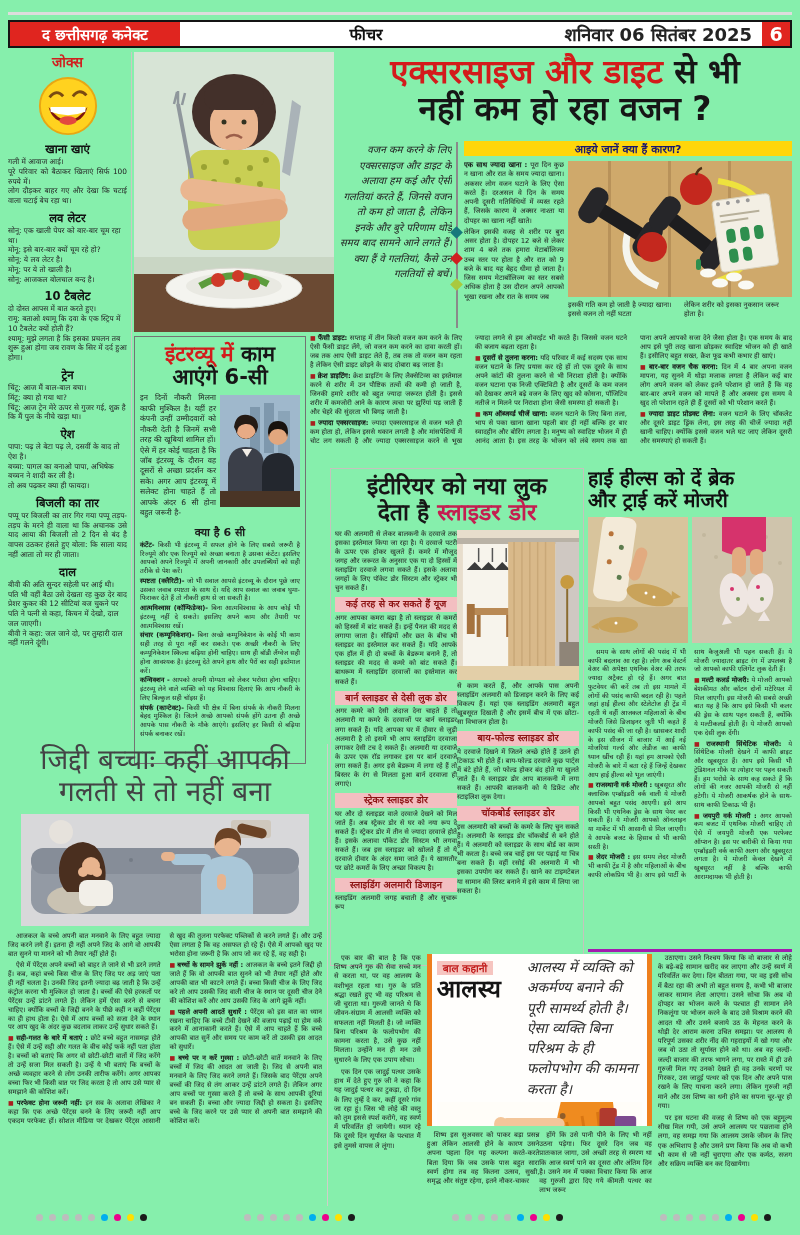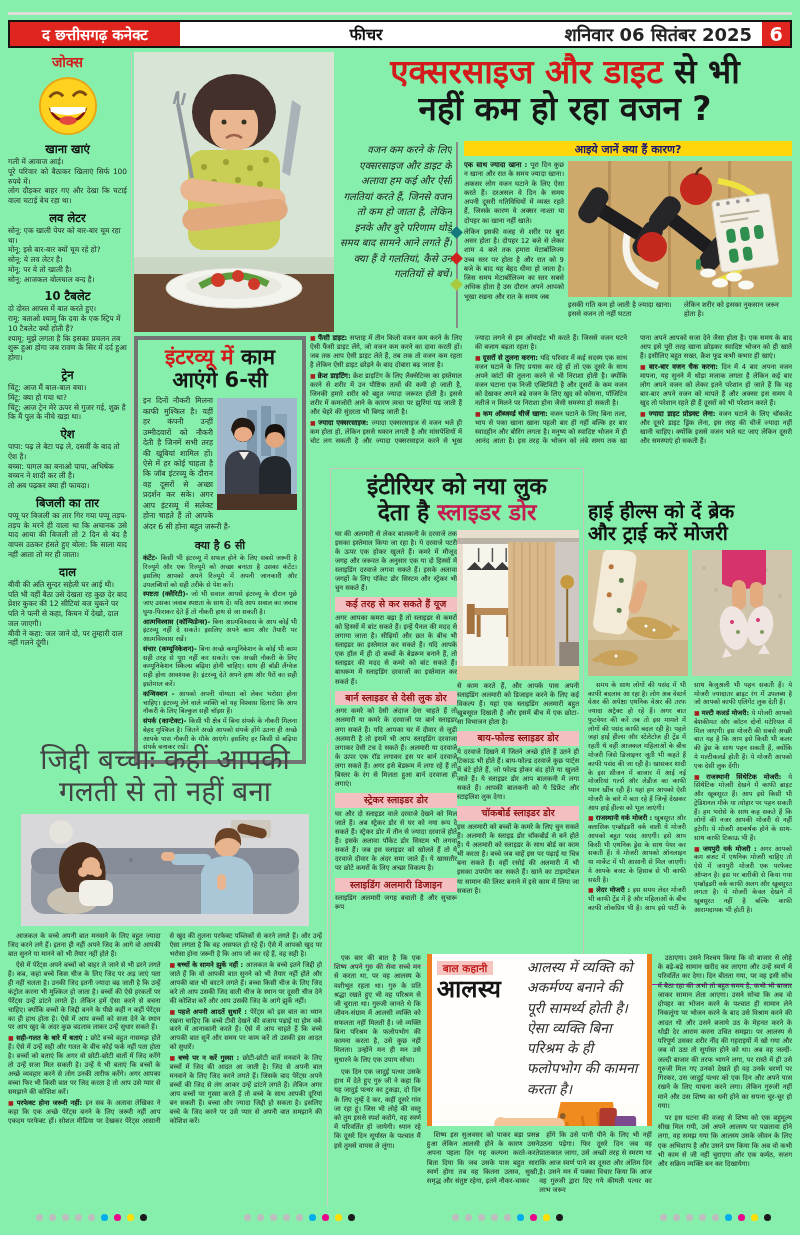--- a/index.html
+++ b/index.html
@@ -40,38 +40,38 @@
   #reason p{margin:0 0 2px;}
   #dumbph{left:568px;top:161px;width:224px;height:136px;}
   #wcaps{left:568px;top:301px;width:224px;display:flex;gap:8px;font-size:7px;line-height:1.3;color:#222;}
   #wcaps span{width:50%;}
   #wbullets{left:310px;top:334px;width:482px;height:130px;column-count:3;column-gap:13px;font-size:6.8px;line-height:1.33;}
   .bl{margin:0 0 2px;text-indent:0;}
   .bl::before{content:"■";color:#a81f1f;font-size:6px;margin-right:2px;}
   .ld{color:#111;}
 
   
-  #iview{left:134px;top:336px;width:172px;height:428px;border:4px solid #737373;box-sizing:border-box;padding:4px 5px;}
+  #iview{left:134px;top:336px;width:172px;height:428px;border:1px solid #737373;box-sizing:border-box;padding:4px 5px;}
   #iview .t{text-align:center;font-weight:bold;font-size:21px;line-height:1.1;margin:2px 0 4px;}
   #iphoto{float:right;width:80px;height:112px;margin:2px 0 2px 4px;}
   #iintro{font-size:7.6px;line-height:1.38;margin:0;}
   #isub{text-align:center;font-weight:bold;font-size:11px;margin:5px 0 2px;}
   .il{margin:0 0 1px;font-size:6.6px;line-height:1.33;}
 
   
   #slider{left:330px;top:468px;width:254px;height:498px;border:1px solid #c4c4bd;box-sizing:border-box;padding:3px 4px;}
   #slider .t{text-align:center;font-weight:bold;font-size:23px;line-height:1.12;margin:2px 0 4px;}
   .scols{display:flex;}
   .scol{width:50%;font-size:6.8px;line-height:1.34;}
   .pink{background:#f3bfc1;color:#8e1414;font-weight:bold;font-size:9.5px;margin:4px 0 2px;padding:1px 4px;text-align:center;}
   .scol p{margin:0 0 2px;}
   #intph{width:100%;height:150px;margin-bottom:2px;}
 
   
-  #heels{left:588px;top:468px;width:204px;height:484px;border-bottom:1px solid #a21caf;box-sizing:border-box;margin-top:33px;}
+  #heels{left:588px;top:468px;width:204px;height:484px;border-bottom:3px solid #a21caf;box-sizing:border-box;}
   #heels .t{font-weight:bold;font-size:19.5px;line-height:1.15;margin:0 0 4px;color:#101010;}
   #hphotos{display:flex;gap:4px;}
   .hph{width:100px;height:126px;}
   #hbody{margin-top:5px;height:300px;column-count:2;column-gap:8px;font-size:6.6px;line-height:1.33;overflow:hidden;}
   #hbody p{margin:0 0 2px;}
   #hbody .fp{text-indent:8px;}
 
   
   #stub{left:8px;top:744px;width:320px;height:462px;border-right:1px solid #cfcfc8;box-sizing:border-box;padding-right:5px;}
   #stub .t{text-align:center;font-weight:500;font-size:28px;line-height:1.15;color:#434345;margin:0 0 6px;}

